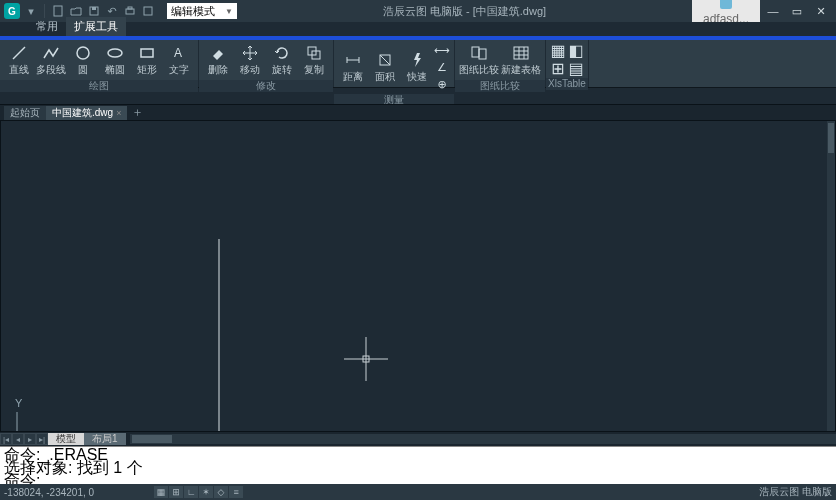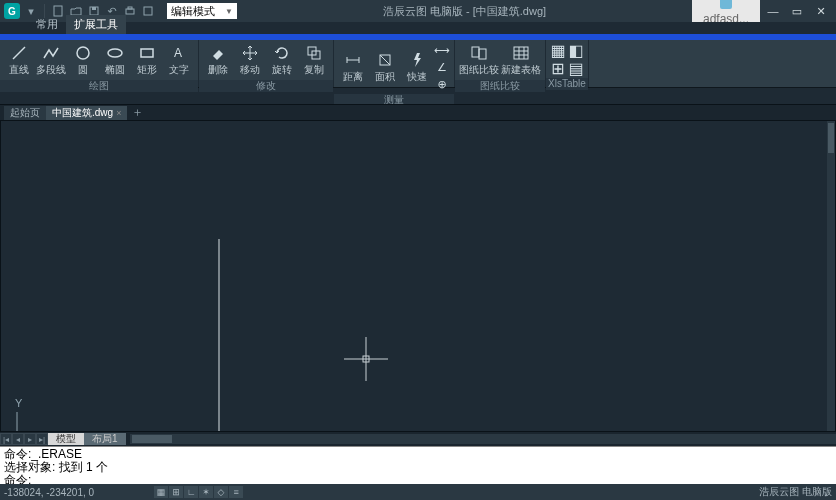--- a/index.html
+++ b/index.html
@@ -13,21 +13,21 @@
 .qat-sep { width: 1px; height: 14px; background: #3a4852; margin: 0 2px; }
 .mode-combo { display: inline-flex; align-items: center; background: #fff; color: #000; height: 16px; padding: 0 4px; font-size: 11px; margin-left: 8px; width: 70px; }
 .mode-combo .arrow { margin-left: auto; font-size: 8px; color: #666; }
 .titlebar .title { flex: 1; text-align: center; color: #a8b5bd; }
 .titlebar .right { display: flex; align-items: center; gap: 2px; }
 .user-badge { background: #e8e8e8; color: #666; padding: 1px 11px; font-size: 12px; display: flex; align-items: center; gap: 3px; flex-direction: column; }
 .user-badge .uicon { width: 12px; height: 12px; background: #6fb8d8; border-radius: 2px; }
 .winbtn { width: 22px; height: 16px; display: flex; align-items: center; justify-content: center; color: #cfd8dc; cursor: pointer; font-size: 11px; }
 
 
-.tabsrow { height: 18px; background: #1e2a34; display: flex; align-items: flex-end; padding-left: 28px; border-bottom: 6px solid #1d4ed8; }
+.tabsrow { height: 18px; background: #1e2a34; display: flex; align-items: flex-end; padding-left: 28px; border-bottom: 4px solid #1d4ed8; }
 .ribtab { padding: 2px 8px; font-size: 11px; color: #b8c5cd; cursor: pointer; }
 .ribtab.active { background: #33424c; color: #fff; }
 
 
 .ribbon { height: 48px; background: #2f3e48; display: flex; border-bottom: 1px solid #0f171d; }
 .ribgroup { display: flex; flex-direction: column; border-right: 1px solid #1e2a34; }
 .ribbtns { display: flex; flex: 1; align-items: center; padding: 2px 4px; gap: 2px; }
 .ribbtn { display: flex; flex-direction: column; align-items: center; justify-content: center; width: 30px; height: 36px; cursor: pointer; }
 .ribbtn .ico { width: 18px; height: 18px; display: flex; align-items: center; justify-content: center; color: #d0dce2; }
 .ribbtn .lbl { font-size: 10px; color: #c0ccd2; margin-top: 1px; white-space: nowrap; }
@@ -49,21 +49,21 @@
 .scroll-v .thumb { position: absolute; top: 2px; left: 1px; right: 1px; height: 30px; background: #4a5a64; }
 .scroll-h-strip { height: 14px; background: #1a252e; display: flex; align-items: center; }
 .sh-nav { display: flex; gap: 0; }
 .sh-nav span { width: 12px; height: 12px; display: flex; align-items: center; justify-content: center; color: #8a9aa4; font-size: 8px; cursor: pointer; background: #2a3842; border: 1px solid #3a4852; }
 .sheet-tab { padding: 0 8px; font-size: 10px; color: #333; background: #d8d8d8; height: 12px; line-height: 12px; cursor: pointer; }
 .sheet-tab.inactive { background: #5a6a74; color: #ccc; }
 .sh-track { flex: 1; height: 10px; background: #2a3842; margin-left: 4px; position: relative; }
 .sh-track .thumb { position: absolute; left: 2px; top: 1px; bottom: 1px; width: 40px; background: #4a5a64; }
 
 
-.cmdarea { height: 38px; background: #fff; color: #000; font-family: "SimSun", monospace; font-size: 12px; padding: 1px 4px; border-top: 1px solid #888; line-height: 13px; }
+.cmdarea { height: 38px; background: #fff; color: #000; font-family: "SimSun", monospace; font-size: 16px; padding: 1px 4px; border-top: 1px solid #888; line-height: 13px; }
 
 
 .statusbar { height: 16px; background: #2a3842; display: flex; align-items: center; color: #a8b5bd; font-size: 10px; padding: 0 4px; }
 .statusbar .coords { margin-right: 20px; }
 .statusbar .sbtns { display: flex; gap: 1px; margin-left: 40px; }
 .statusbar .sbtn { width: 14px; height: 12px; background: #3a4a54; display: flex; align-items: center; justify-content: center; font-size: 9px; cursor: pointer; }
 .statusbar .brand { margin-left: auto; }
 
 svg { display: block; }
 </style>

